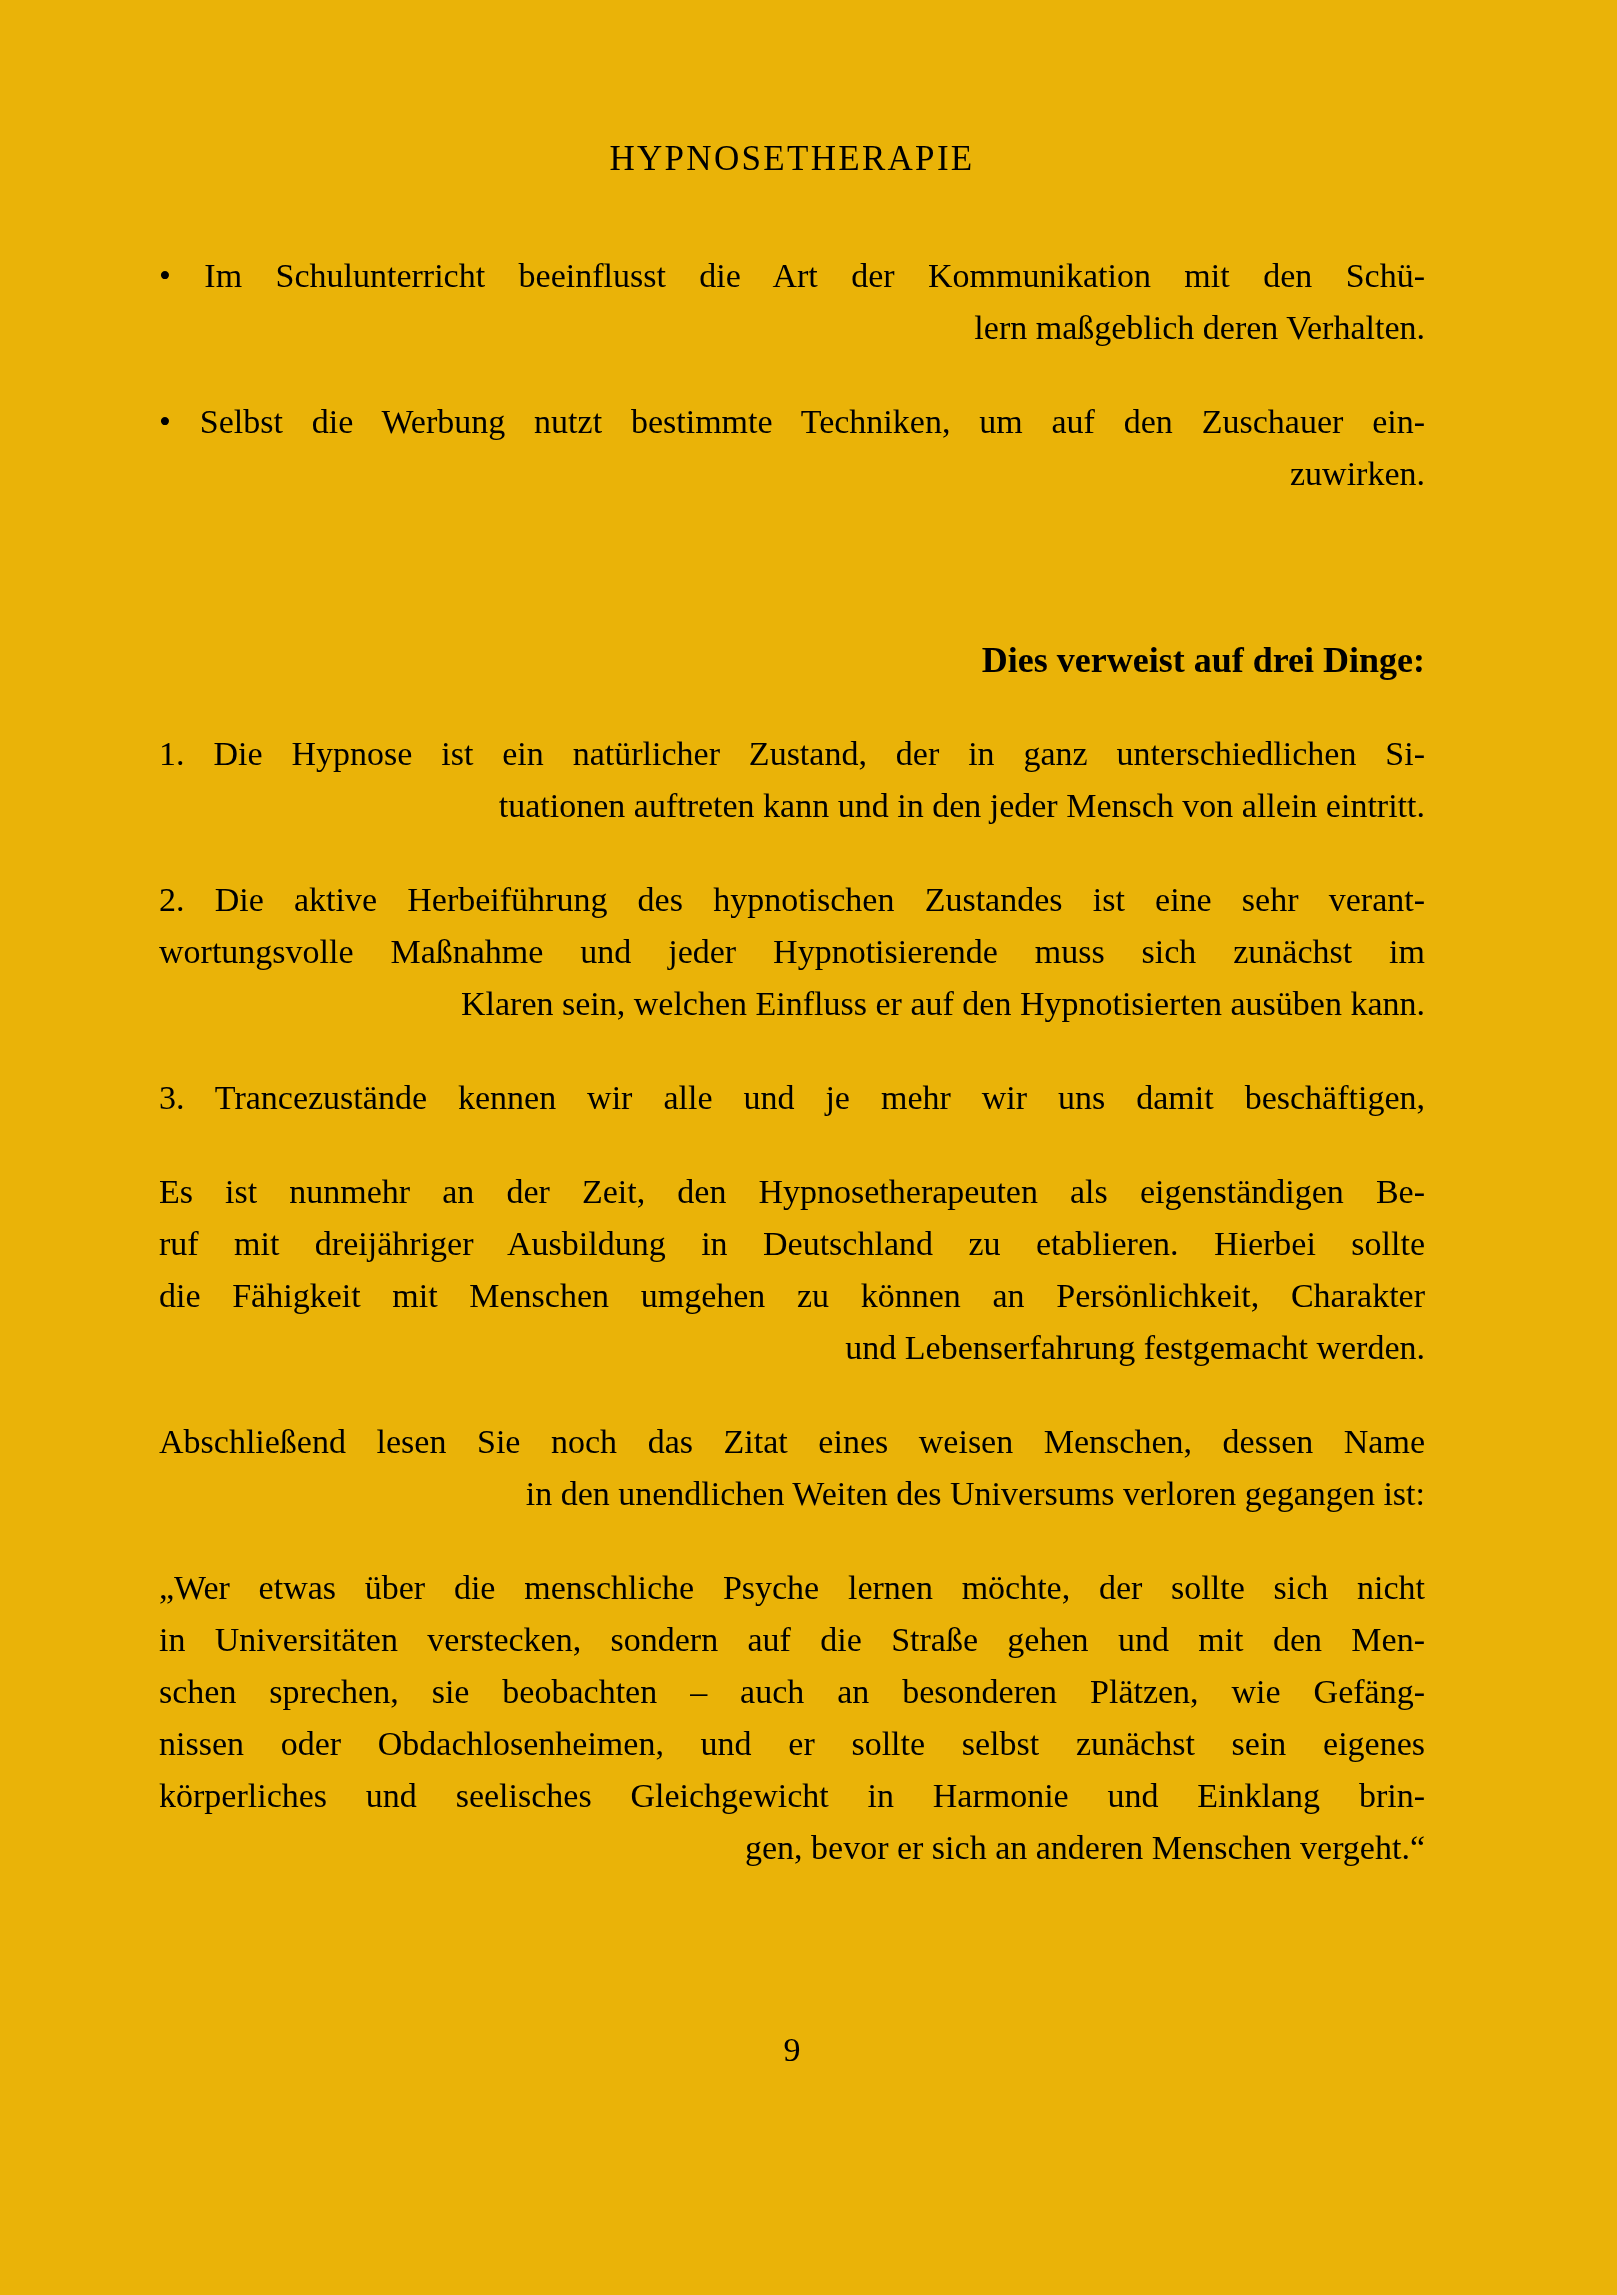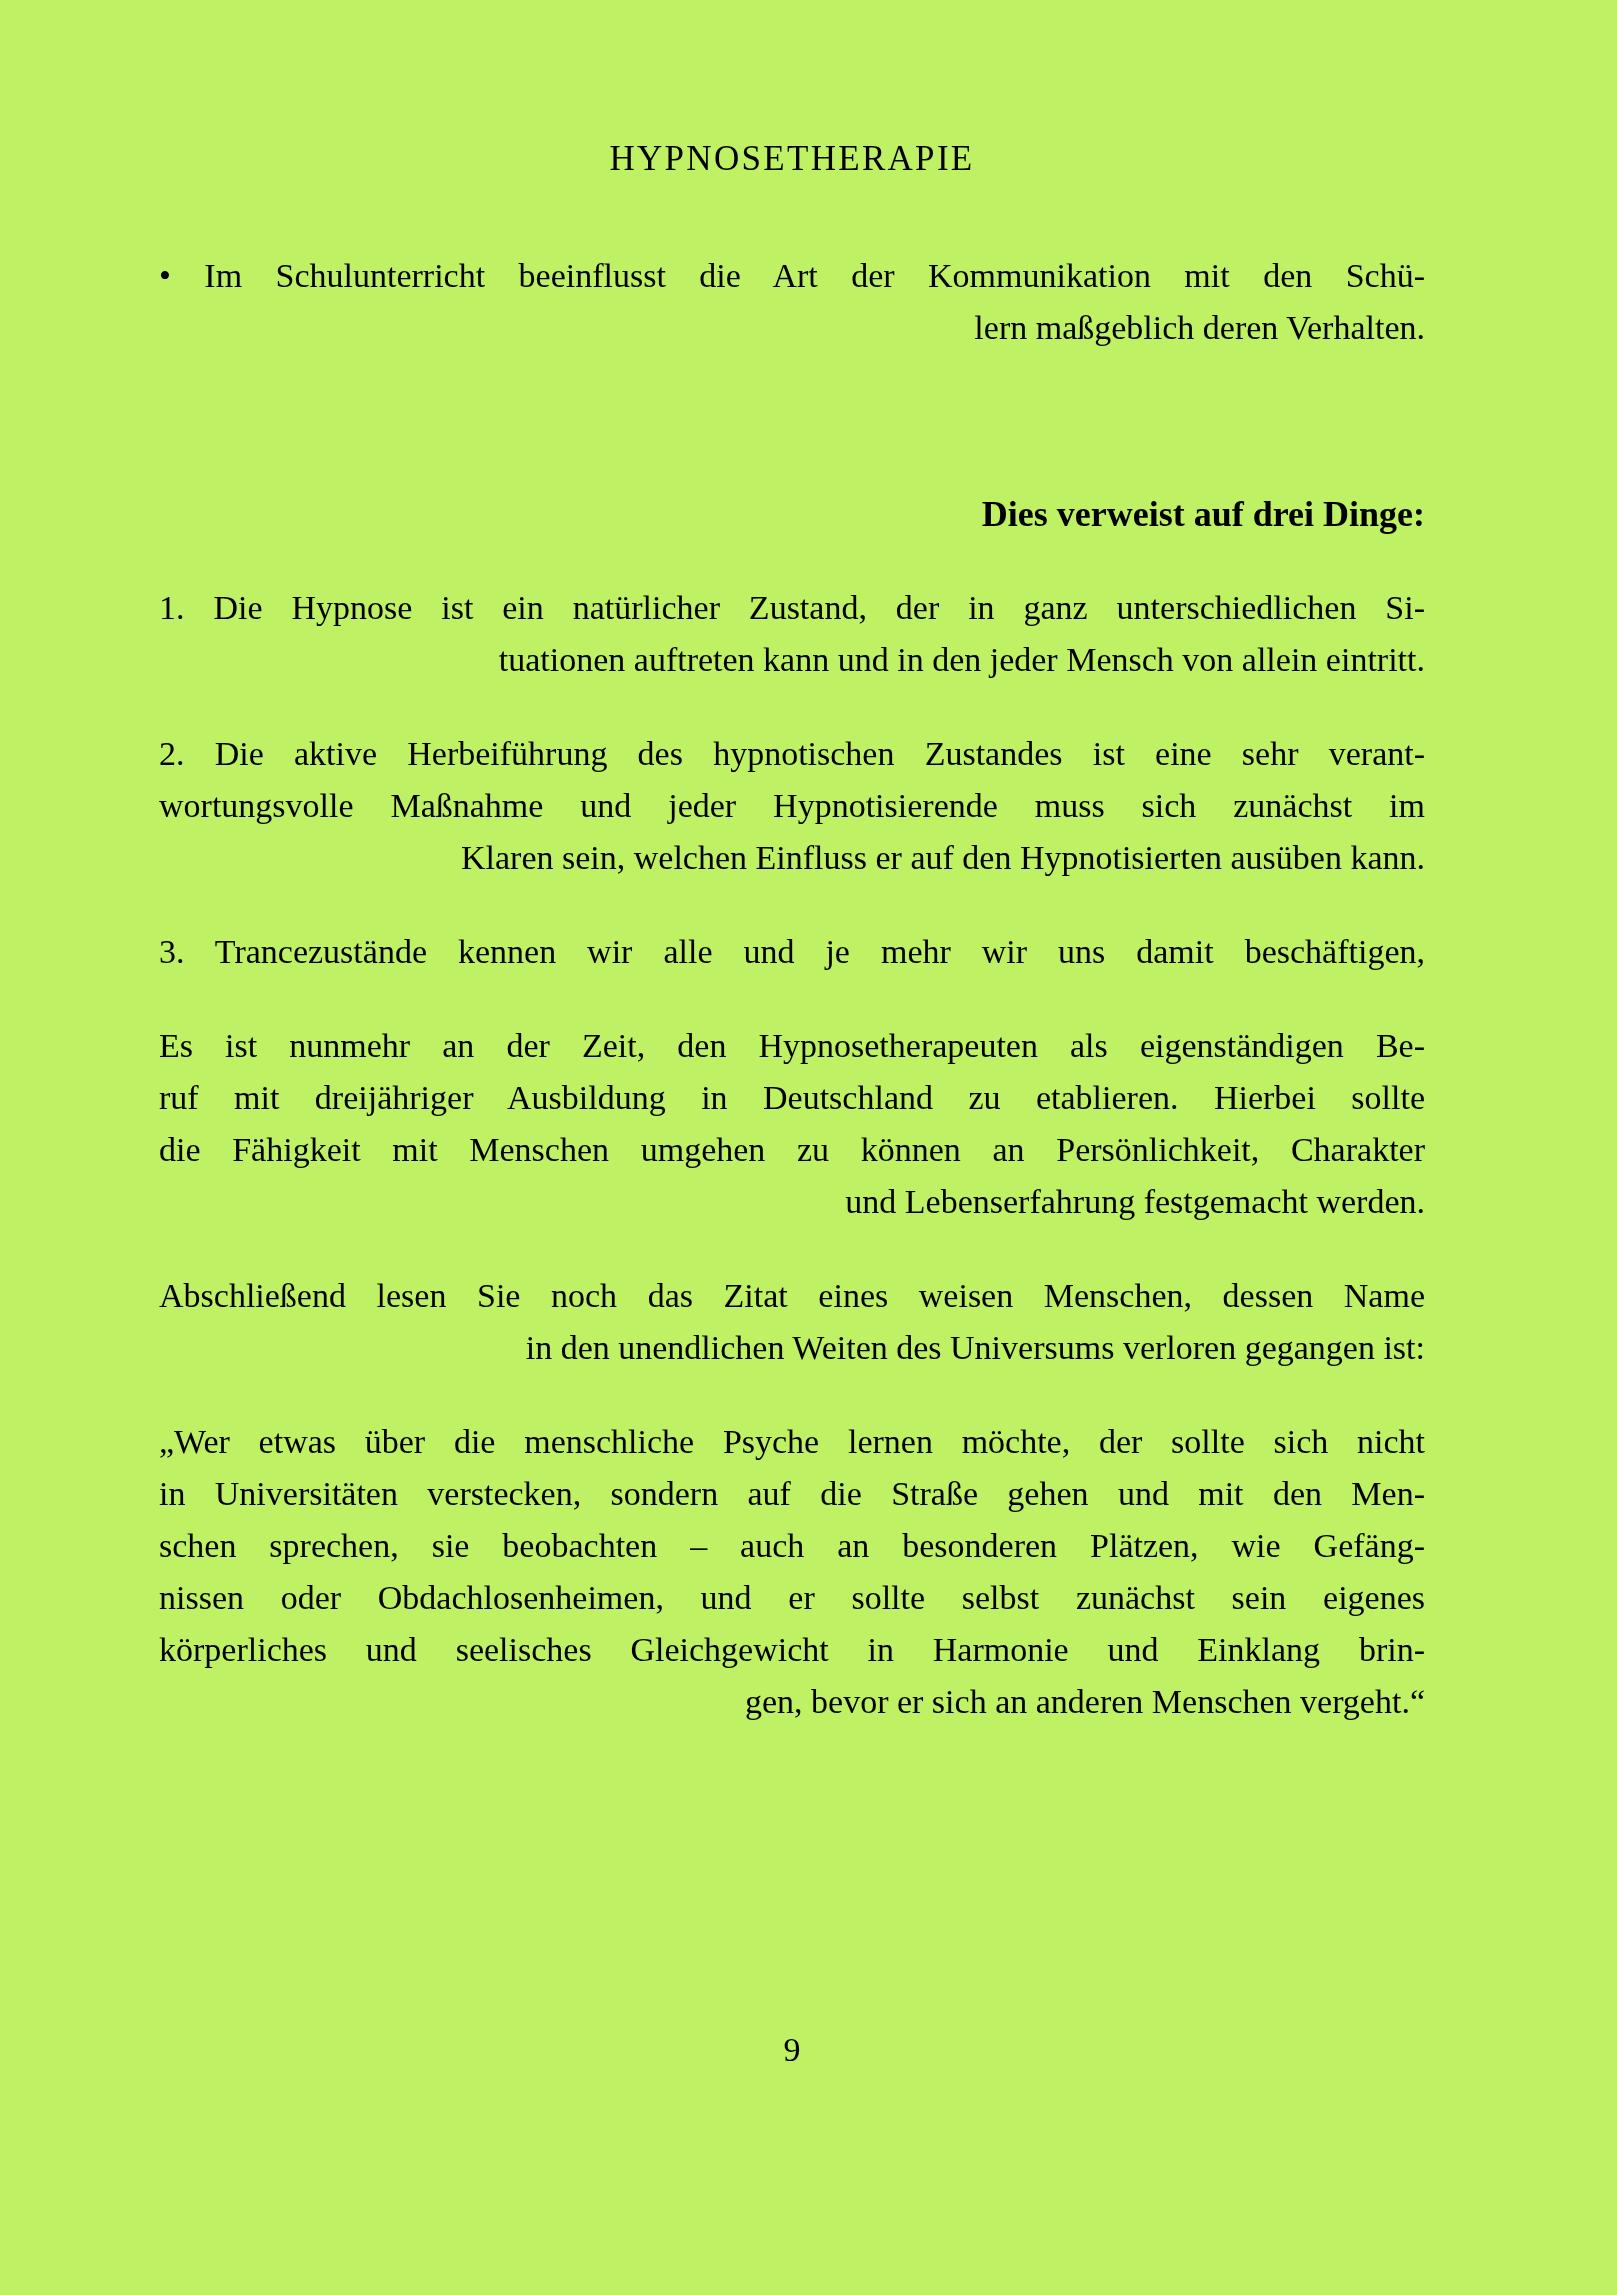--- a/index.html
+++ b/index.html
@@ -10,21 +10,21 @@
     width: 1618px;
     height: 2295px;
     background: #ffffff;
     color: #000000;
     font-family: "Liberation Serif", "DejaVu Serif", serif;
   }
   .page {
     position: relative;
     width: 1618px;
     height: 2295px;
-    background: #bef264;
+    background: #eab308;
     overflow: hidden;
   }
   .header {
     position: absolute;
     top: 139px;
     left: 159px;
     width: 1266px;
     text-align: center;
     font-size: 35px;
     letter-spacing: 2.3px;
@@ -78,20 +78,24 @@
 <body>
 
 <div class="page">
   <div class="header">HYPNOSETHERAPIE</div>
 
   <div class="content">
       <div class="paragraph">
         <div class="line">• Im Schulunterricht beeinflusst die Art der Kommunikation mit den Schü-</div>
         <div class="line last">lern maßgeblich deren Verhalten.</div>
       </div>
+      <div class="paragraph">
+        <div class="line">• Selbst die Werbung nutzt bestimmte Techniken, um auf den Zuschauer ein-</div>
+        <div class="line last">zuwirken.</div>
+      </div>
       <div class="paragraph heading">
         <div class="line last">Dies verweist auf drei Dinge:</div>
       </div>
       <div class="paragraph">
         <div class="line">1. Die Hypnose ist ein natürlicher Zustand, der in ganz unterschiedlichen Si-</div>
         <div class="line last">tuationen auftreten kann und in den jeder Mensch von allein eintritt.</div>
       </div>
       <div class="paragraph">
         <div class="line">2. Die aktive Herbeiführung des hypnotischen Zustandes ist eine sehr verant-</div>
         <div class="line">wortungsvolle Maßnahme und jeder Hypnotisierende muss sich zunächst im</div>

